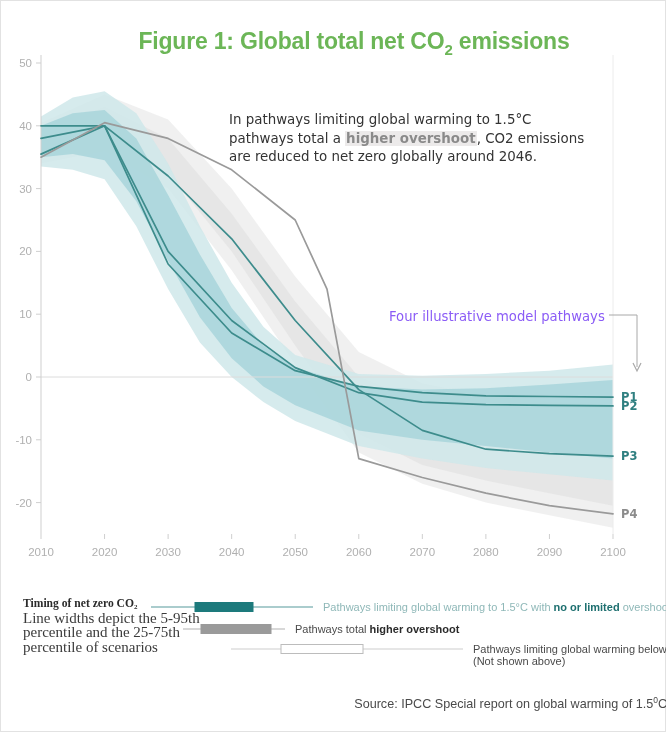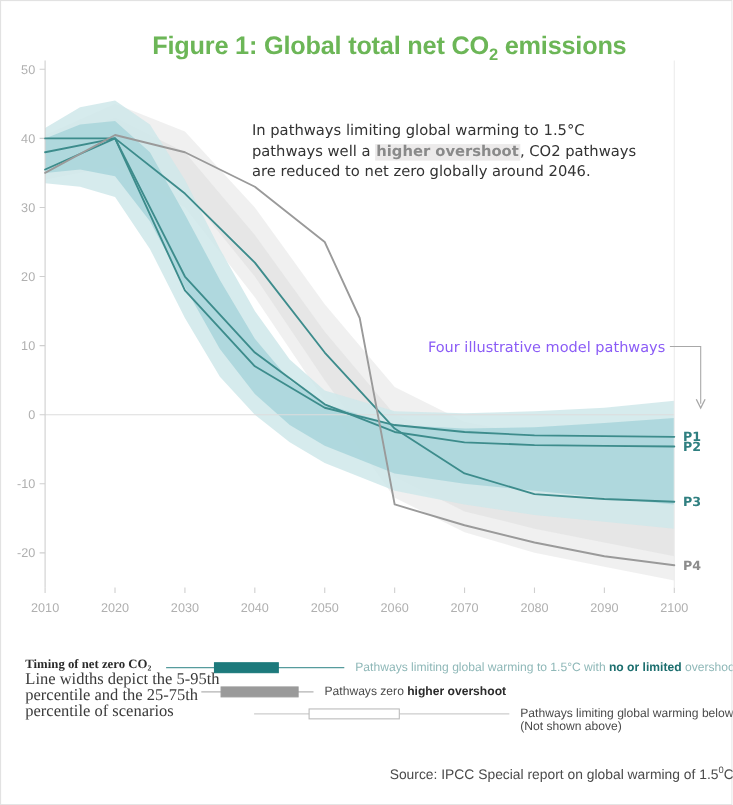--- a/index.html
+++ b/index.html
@@ -129,39 +129,39 @@
       <path d="M40.0 124.8 L103.6 124.8 L167.1 263.0 L230.7 332.0 L294.2 369.7 L357.8 385.4 L421.3 391.7 L484.9 394.8 L548.4 395.5 L612.0 396.1 " fill="none" stroke="#3d8c8c" stroke-width="1.7" stroke-linejoin="round" stroke-linecap="round"></path>
       <path d="M40.0 137.4 L103.6 124.8 L167.1 250.4 L230.7 319.5 L294.2 366.6 L357.8 391.7 L421.3 401.1 L484.9 403.6 L548.4 404.3 L612.0 404.9 " fill="none" stroke="#3d8c8c" stroke-width="1.7" stroke-linejoin="round" stroke-linecap="round"></path>
       <path d="M40.0 153.1 L103.6 124.8 L167.1 175.0 L230.7 237.8 L294.2 319.5 L357.8 388.6 L421.3 429.4 L484.9 448.2 L548.4 452.6 L612.0 455.1 " fill="none" stroke="#3d8c8c" stroke-width="1.7" stroke-linejoin="round" stroke-linecap="round"></path>
       <path d="M40.0 156.2 L103.6 121.7 L167.1 137.4 L230.7 168.8 L294.2 219.0 L326.0 288.1 L357.8 457.6 L421.3 476.5 L484.9 492.2 L548.4 504.7 L612.0 512.9 " fill="none" stroke="#9a9a9a" stroke-width="1.7" stroke-linejoin="round" stroke-linecap="round"></path>
       <path d="M608 314 L636 314 L636 366" fill="none" stroke="#a8a8a8" stroke-width="1"></path>
       <path d="M632 362 L636 370 L640 362" fill="none" stroke="#a8a8a8" stroke-width="1.2"></path>
     </svg>
 
   <div id="annotation-block">
     <div>In pathways limiting global warming to 1.5°C</div>
-    <div><span>pathways well a </span><span class="hl-gray">higher overshoot</span><span>, CO2 pathways</span></div>
+    <div><span>pathways total a </span><span class="hl-gray">higher overshoot</span><span>, CO2 emissions</span></div>
     <div>are reduced to net zero globally around 2046.</div>
   </div>
 
   <div id="callout-text">Four illustrative model pathways</div>
 
   <div id="legend">
     <div id="legend-title">Timing of net zero CO₂</div>
     <div id="legend-sub">Line widths depict the 5-95th percentile and the 25-75th percentile of scenarios</div>
     <svg id="legend-svg" width="628" height="70" style="position:absolute;left:0;top:0;">
         <line x1="128" y1="10" x2="290" y2="10" stroke="#1d7a7c" stroke-width="1.2" stroke-opacity="0.75"></line>
         <rect x="172" y="5.5" width="58" height="9" fill="#1d7a7c" stroke="#1d7a7c" stroke-width="1"></rect>
         <line x1="160" y1="32" x2="262" y2="32" stroke="#9a9a9a" stroke-width="1.2" stroke-opacity="0.75"></line>
         <rect x="178" y="27.5" width="70" height="9" fill="#9a9a9a" stroke="#9a9a9a" stroke-width="1"></rect>
         <line x1="208" y1="52" x2="440" y2="52" stroke="#bcbcbc" stroke-width="1.2" stroke-opacity="0.75"></line>
         <rect x="258" y="47.5" width="82" height="9" fill="#ffffff" stroke="#bcbcbc" stroke-width="1"></rect>
       </svg>
   <div class="legend-row-text" style="left: 300px; top: 4px; color: rgb(143, 184, 184);"><span>Pathways limiting global warming to 1.5°C with </span><span style="font-weight: bold; color: rgb(29, 111, 111);">no or limited</span><span> overshoot</span></div>
-      <div class="legend-row-text" style="left: 272px; top: 26px; color: rgb(74, 74, 74);"><span>Pathways zero </span><span style="font-weight: bold; color: rgb(43, 43, 43);">higher overshoot</span></div>
+      <div class="legend-row-text" style="left: 272px; top: 26px; color: rgb(74, 74, 74);"><span>Pathways total </span><span style="font-weight: bold; color: rgb(43, 43, 43);">higher overshoot</span></div>
       <div class="legend-row-text" style="left: 450px; top: 46px; color: rgb(74, 74, 74);"><span>Pathways limiting global warming below 2°C</span><div>(Not shown above)</div></div>
     </div>
 
   <div id="source-note">
     <span>Source: IPCC Special report on global warming of 1.5</span><sup>0</sup><span>C</span>
   </div>
 
 <div class="p-label" style="left: 620px; top: 389.096px; color: rgb(47, 127, 128); text-align: center;">P1</div>
     <div class="p-label" style="left: 620px; top: 397.888px; color: rgb(47, 127, 128);">P2</div>
     <div class="p-label" style="left: 620px; top: 448.128px; color: rgb(47, 127, 128);">P3</div>

